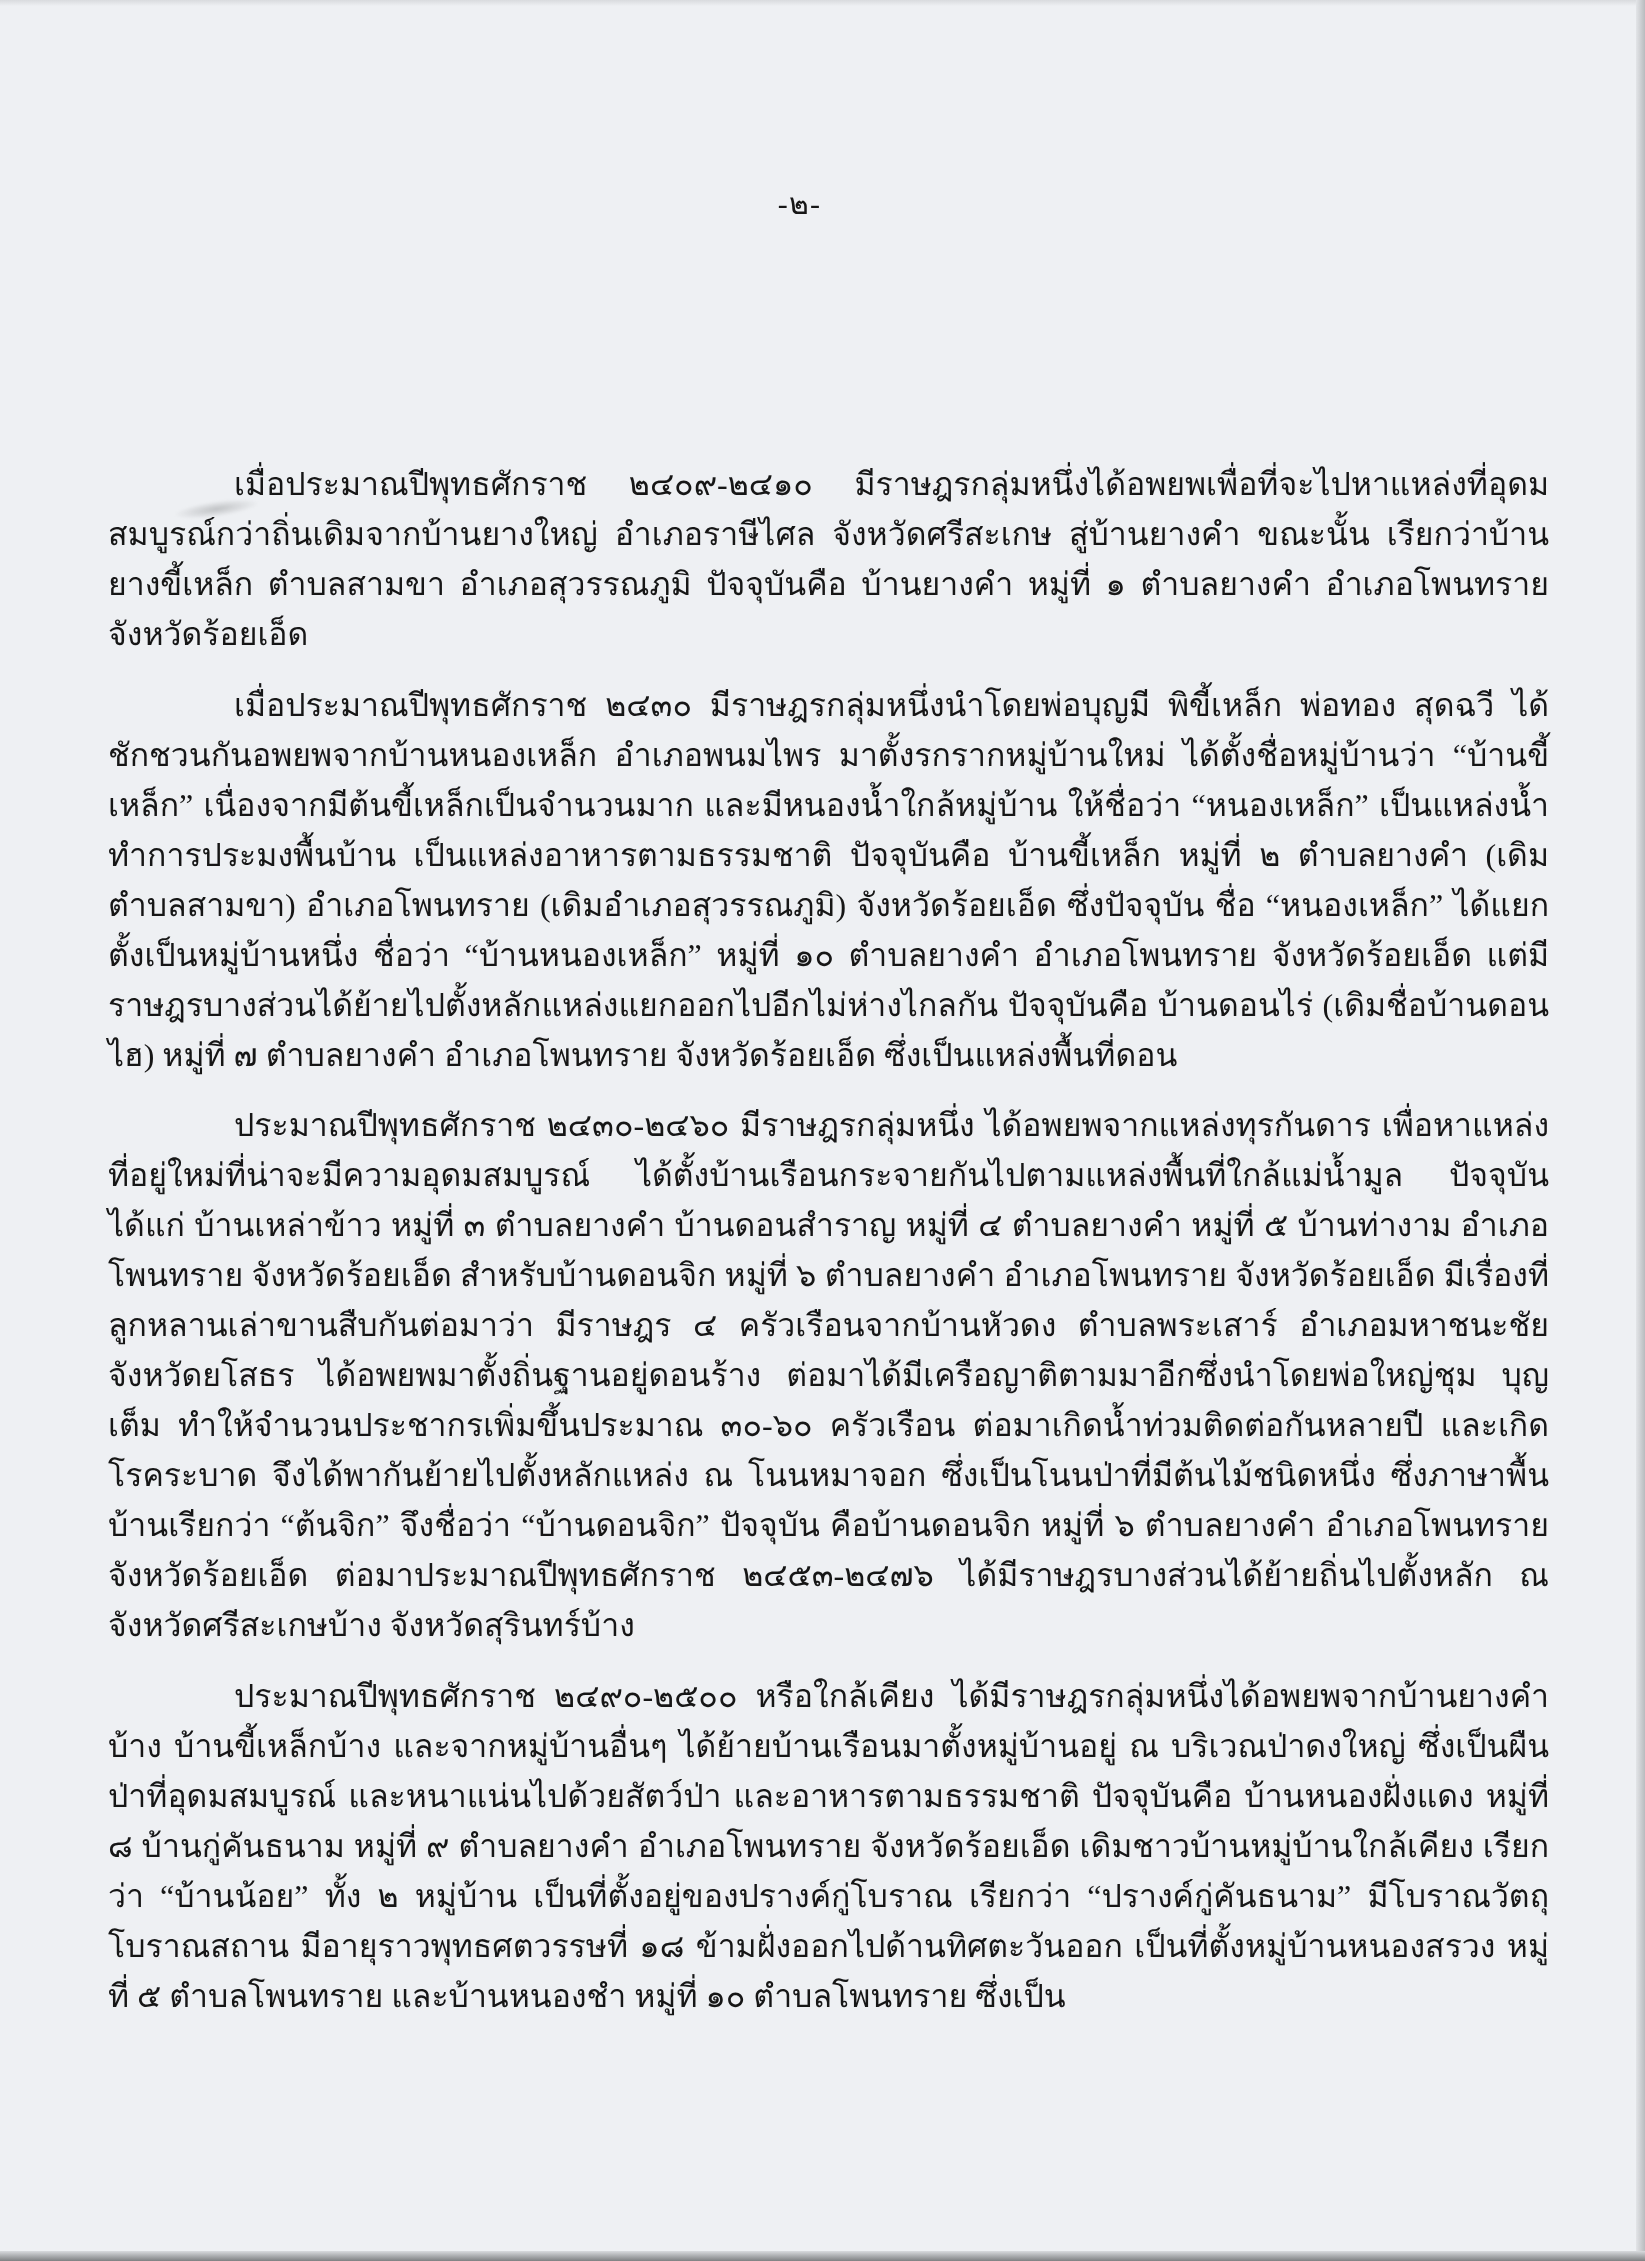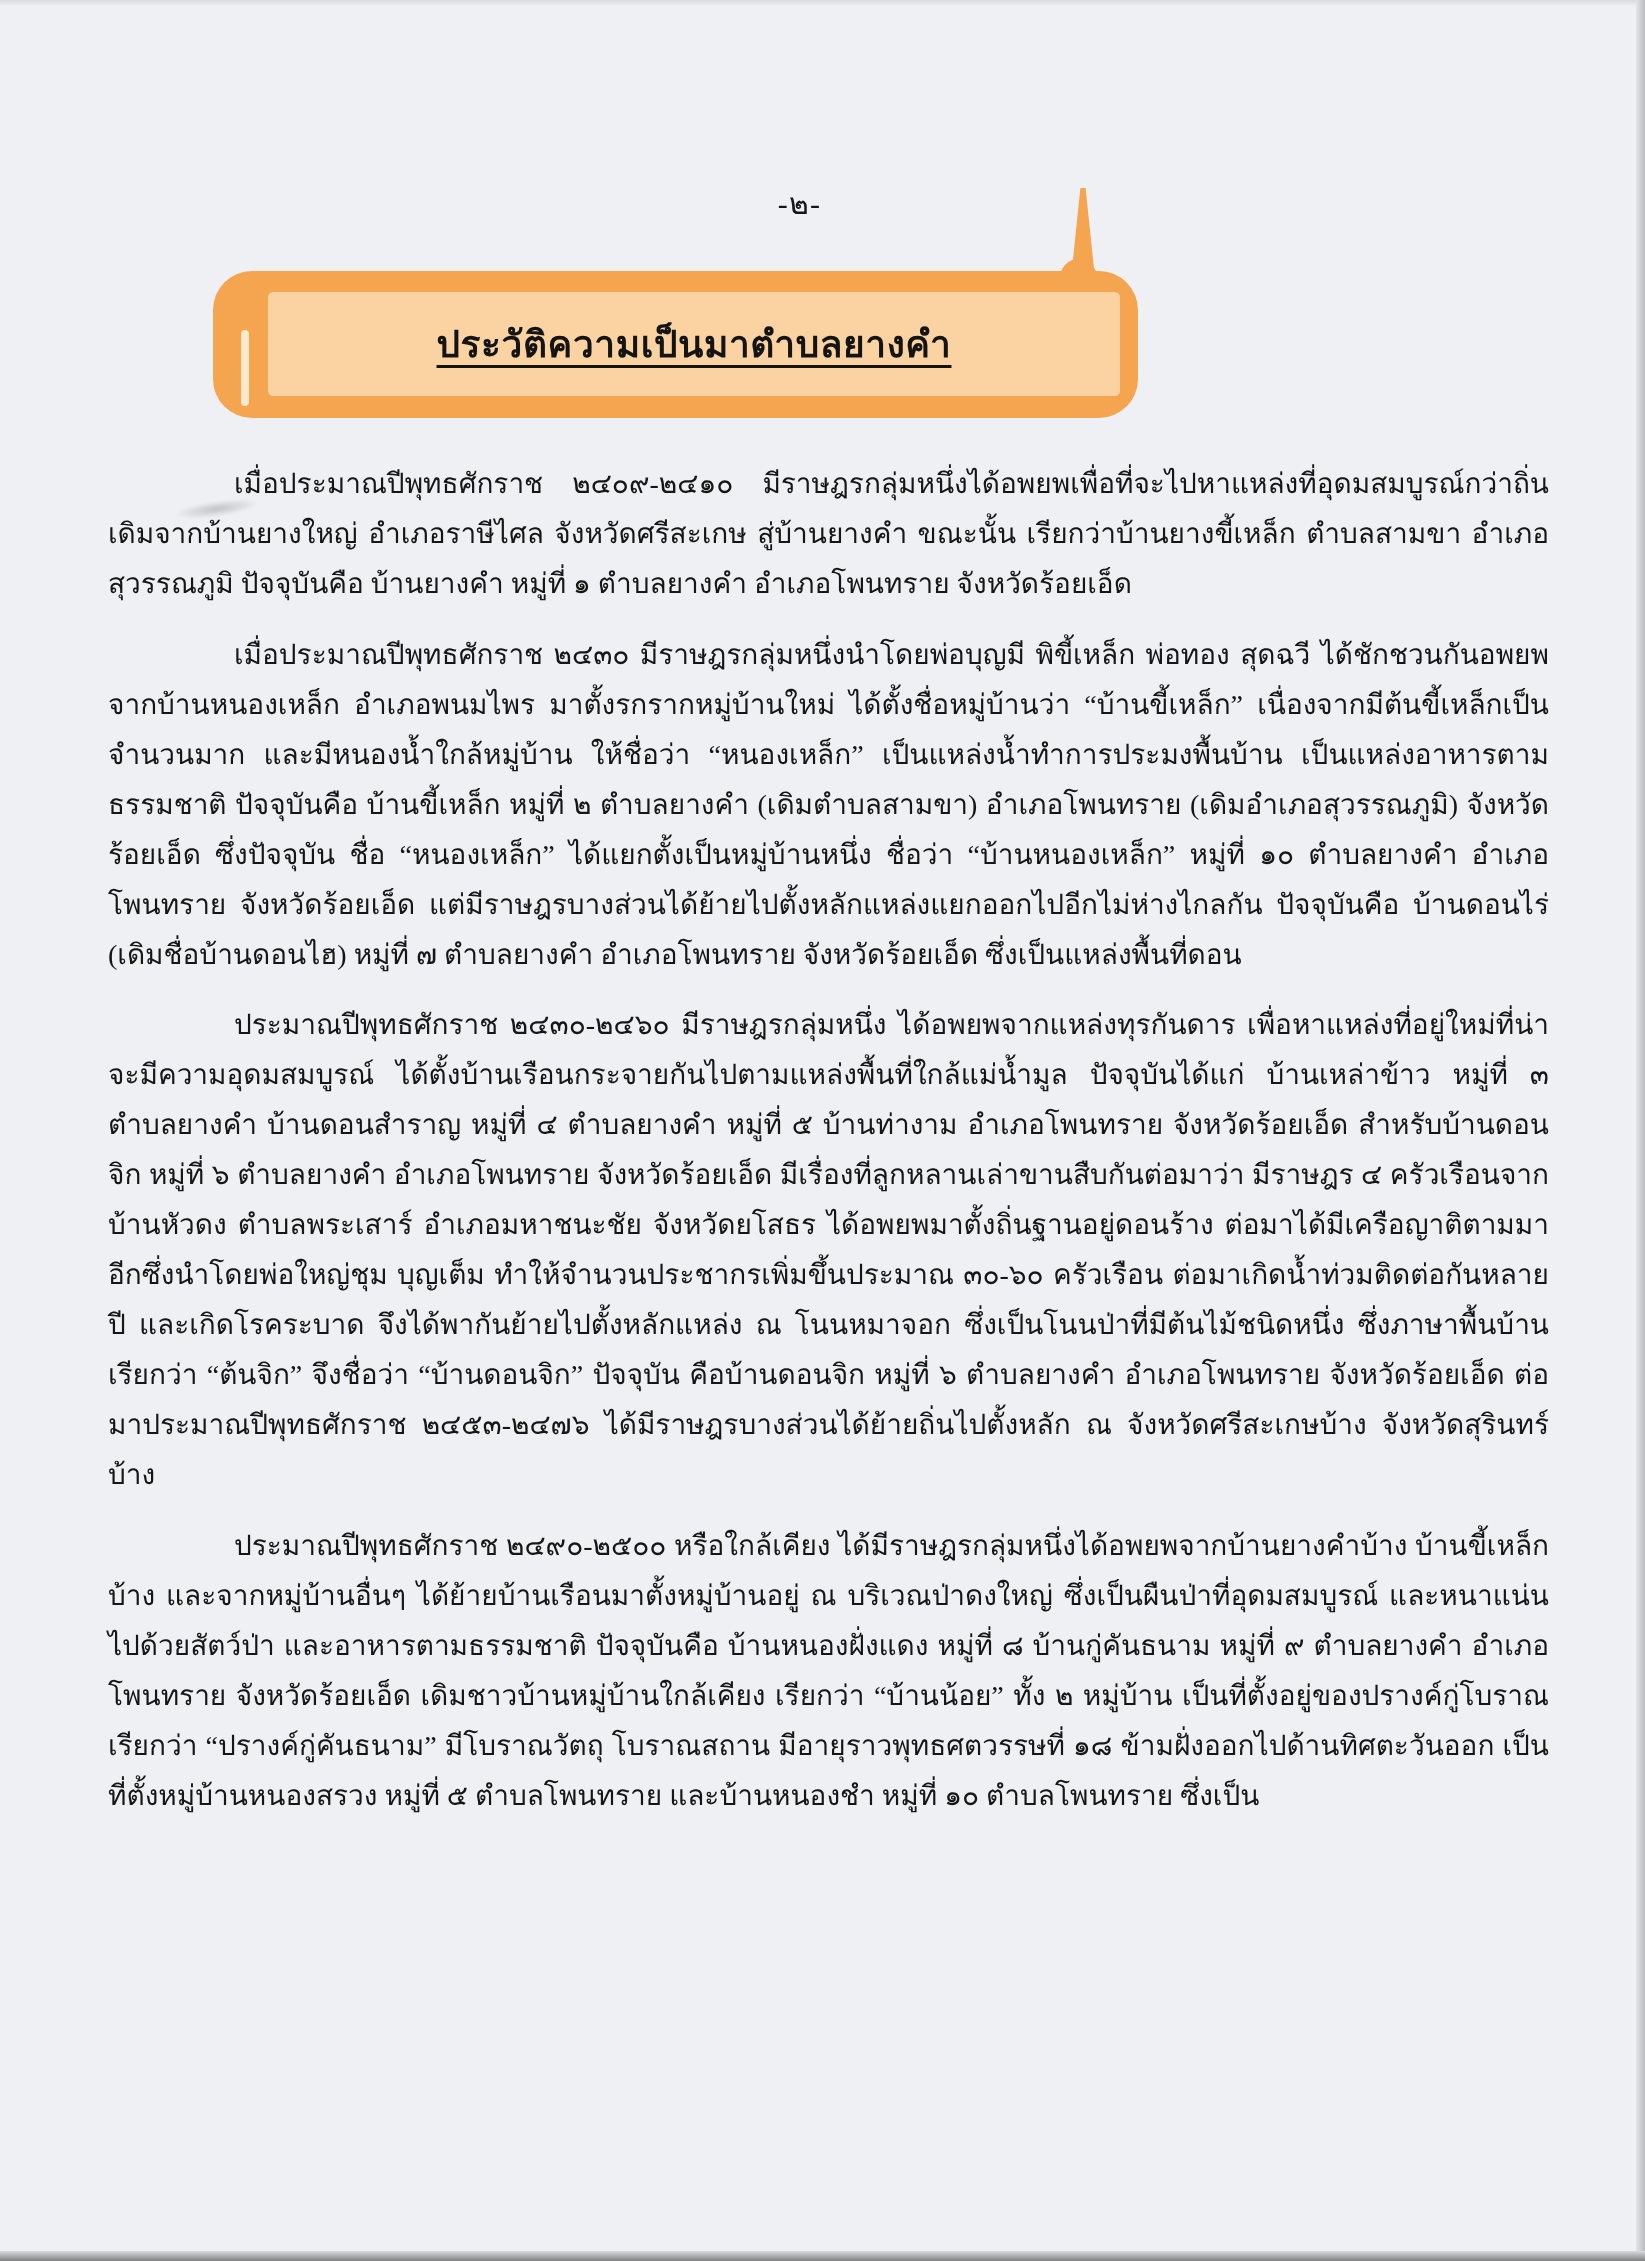--- a/index.html
+++ b/index.html
@@ -53,45 +53,37 @@
     background:#fdeacd; border-radius:5.2px;
   }
   .banner-title {
     font-size:37px; font-weight:bold; color:#141414;
     text-decoration:underline; text-decoration-thickness:2.6px; text-underline-offset:7.7px;
     letter-spacing:0.6px; white-space:nowrap;
   }
 
   .body-text {
     position:absolute; left:108px; top:459px; width:1441px;
-    font-size:28px; line-height:50px;
+    font-size:32px; line-height:50px;
     text-align:justify; text-justify:inter-word;
   }
   .body-text p { margin:0 0 20.6px 0; text-indent:126px; }
 </style>
 </head>
 <body>
 
 <div class="sheet">
 
   <div class="edge-top"></div>
   <div class="edge-right"></div>
   <div class="edge-bottom"></div>
   <div class="smudge"></div>
 
   <div class="page-number">-๒-</div>
 
-  <div class="scroll-banner">
-    <div class="scroll-spike"></div>
-    <div class="scroll-knob"></div>
-    <div class="scroll-inner">
-      <span class="banner-title">ประวัติความเป็นมาตำบลยางคำ</span>
-    </div>
-    <div class="scroll-slit"></div>
-  </div>
 
   <div class="body-text">
     <p>เมื่อประมาณปีพุทธศักราช ๒๔๐๙-๒๔๑๐ มีราษฎรกลุ่มหนึ่งได้อพยพเพื่อที่จะไปหาแหล่งที่อุดมสมบูรณ์กว่าถิ่นเดิมจากบ้านยางใหญ่ อำเภอราษีไศล จังหวัดศรีสะเกษ สู่บ้านยางคำ ขณะนั้น เรียกว่าบ้านยางขี้เหล็ก ตำบลสามขา อำเภอสุวรรณภูมิ ปัจจุบันคือ บ้านยางคำ หมู่ที่ ๑ ตำบลยางคำ อำเภอโพนทราย จังหวัดร้อยเอ็ด</p>
     <p>เมื่อประมาณปีพุทธศักราช ๒๔๓๐ มีราษฎรกลุ่มหนึ่งนำโดยพ่อบุญมี พิขี้เหล็ก พ่อทอง สุดฉวี ได้ชักชวนกันอพยพจากบ้านหนองเหล็ก อำเภอพนมไพร มาตั้งรกรากหมู่บ้านใหม่ ได้ตั้งชื่อหมู่บ้านว่า “บ้านขี้เหล็ก” เนื่องจากมีต้นขี้เหล็กเป็นจำนวนมาก และมีหนองน้ำใกล้หมู่บ้าน ให้ชื่อว่า “หนองเหล็ก” เป็นแหล่งน้ำทำการประมงพื้นบ้าน เป็นแหล่งอาหารตามธรรมชาติ ปัจจุบันคือ บ้านขี้เหล็ก หมู่ที่ ๒ ตำบลยางคำ (เดิมตำบลสามขา) อำเภอโพนทราย (เดิมอำเภอสุวรรณภูมิ) จังหวัดร้อยเอ็ด ซึ่งปัจจุบัน ชื่อ “หนองเหล็ก” ได้แยกตั้งเป็นหมู่บ้านหนึ่ง ชื่อว่า “บ้านหนองเหล็ก” หมู่ที่ ๑๐ ตำบลยางคำ อำเภอโพนทราย จังหวัดร้อยเอ็ด แต่มีราษฎรบางส่วนได้ย้ายไปตั้งหลักแหล่งแยกออกไปอีกไม่ห่างไกลกัน ปัจจุบันคือ บ้านดอนไร่ (เดิมชื่อบ้านดอนไฮ) หมู่ที่ ๗ ตำบลยางคำ อำเภอโพนทราย จังหวัดร้อยเอ็ด ซึ่งเป็นแหล่งพื้นที่ดอน</p>
     <p>ประมาณปีพุทธศักราช ๒๔๓๐-๒๔๖๐ มีราษฎรกลุ่มหนึ่ง ได้อพยพจากแหล่งทุรกันดาร เพื่อหาแหล่งที่อยู่ใหม่ที่น่าจะมีความอุดมสมบูรณ์ ได้ตั้งบ้านเรือนกระจายกันไปตามแหล่งพื้นที่ใกล้แม่น้ำมูล ปัจจุบันได้แก่ บ้านเหล่าข้าว หมู่ที่ ๓ ตำบลยางคำ บ้านดอนสำราญ หมู่ที่ ๔ ตำบลยางคำ หมู่ที่ ๕ บ้านท่างาม อำเภอโพนทราย จังหวัดร้อยเอ็ด สำหรับบ้านดอนจิก หมู่ที่ ๖ ตำบลยางคำ อำเภอโพนทราย จังหวัดร้อยเอ็ด มีเรื่องที่ลูกหลานเล่าขานสืบกันต่อมาว่า มีราษฎร ๔ ครัวเรือนจากบ้านหัวดง ตำบลพระเสาร์ อำเภอมหาชนะชัย จังหวัดยโสธร ได้อพยพมาตั้งถิ่นฐานอยู่ดอนร้าง ต่อมาได้มีเครือญาติตามมาอีกซึ่งนำโดยพ่อใหญ่ชุม บุญเต็ม ทำให้จำนวนประชากรเพิ่มขึ้นประมาณ ๓๐-๖๐ ครัวเรือน ต่อมาเกิดน้ำท่วมติดต่อกันหลายปี และเกิดโรคระบาด จึงได้พากันย้ายไปตั้งหลักแหล่ง ณ โนนหมาจอก ซึ่งเป็นโนนป่าที่มีต้นไม้ชนิดหนึ่ง ซึ่งภาษาพื้นบ้านเรียกว่า “ต้นจิก” จึงชื่อว่า “บ้านดอนจิก” ปัจจุบัน คือบ้านดอนจิก หมู่ที่ ๖ ตำบลยางคำ อำเภอโพนทราย จังหวัดร้อยเอ็ด ต่อมาประมาณปีพุทธศักราช ๒๔๕๓-๒๔๗๖ ได้มีราษฎรบางส่วนได้ย้ายถิ่นไปตั้งหลัก ณ จังหวัดศรีสะเกษบ้าง จังหวัดสุรินทร์บ้าง</p>
     <p>ประมาณปีพุทธศักราช ๒๔๙๐-๒๕๐๐ หรือใกล้เคียง ได้มีราษฎรกลุ่มหนึ่งได้อพยพจากบ้านยางคำบ้าง บ้านขี้เหล็กบ้าง และจากหมู่บ้านอื่นๆ ได้ย้ายบ้านเรือนมาตั้งหมู่บ้านอยู่ ณ บริเวณป่าดงใหญ่ ซึ่งเป็นผืนป่าที่อุดมสมบูรณ์ และหนาแน่นไปด้วยสัตว์ป่า และอาหารตามธรรมชาติ ปัจจุบันคือ บ้านหนองฝั่งแดง หมู่ที่ ๘ บ้านกู่คันธนาม หมู่ที่ ๙ ตำบลยางคำ อำเภอโพนทราย จังหวัดร้อยเอ็ด เดิมชาวบ้านหมู่บ้านใกล้เคียง เรียกว่า “บ้านน้อย” ทั้ง ๒ หมู่บ้าน เป็นที่ตั้งอยู่ของปรางค์กู่โบราณ เรียกว่า “ปรางค์กู่คันธนาม” มีโบราณวัตถุ โบราณสถาน มีอายุราวพุทธศตวรรษที่ ๑๘ ข้ามฝั่งออกไปด้านทิศตะวันออก เป็นที่ตั้งหมู่บ้านหนองสรวง หมู่ที่ ๕ ตำบลโพนทราย และบ้านหนองชำ หมู่ที่ ๑๐ ตำบลโพนทราย ซึ่งเป็น</p>
   </div>
 
 </div>
 

